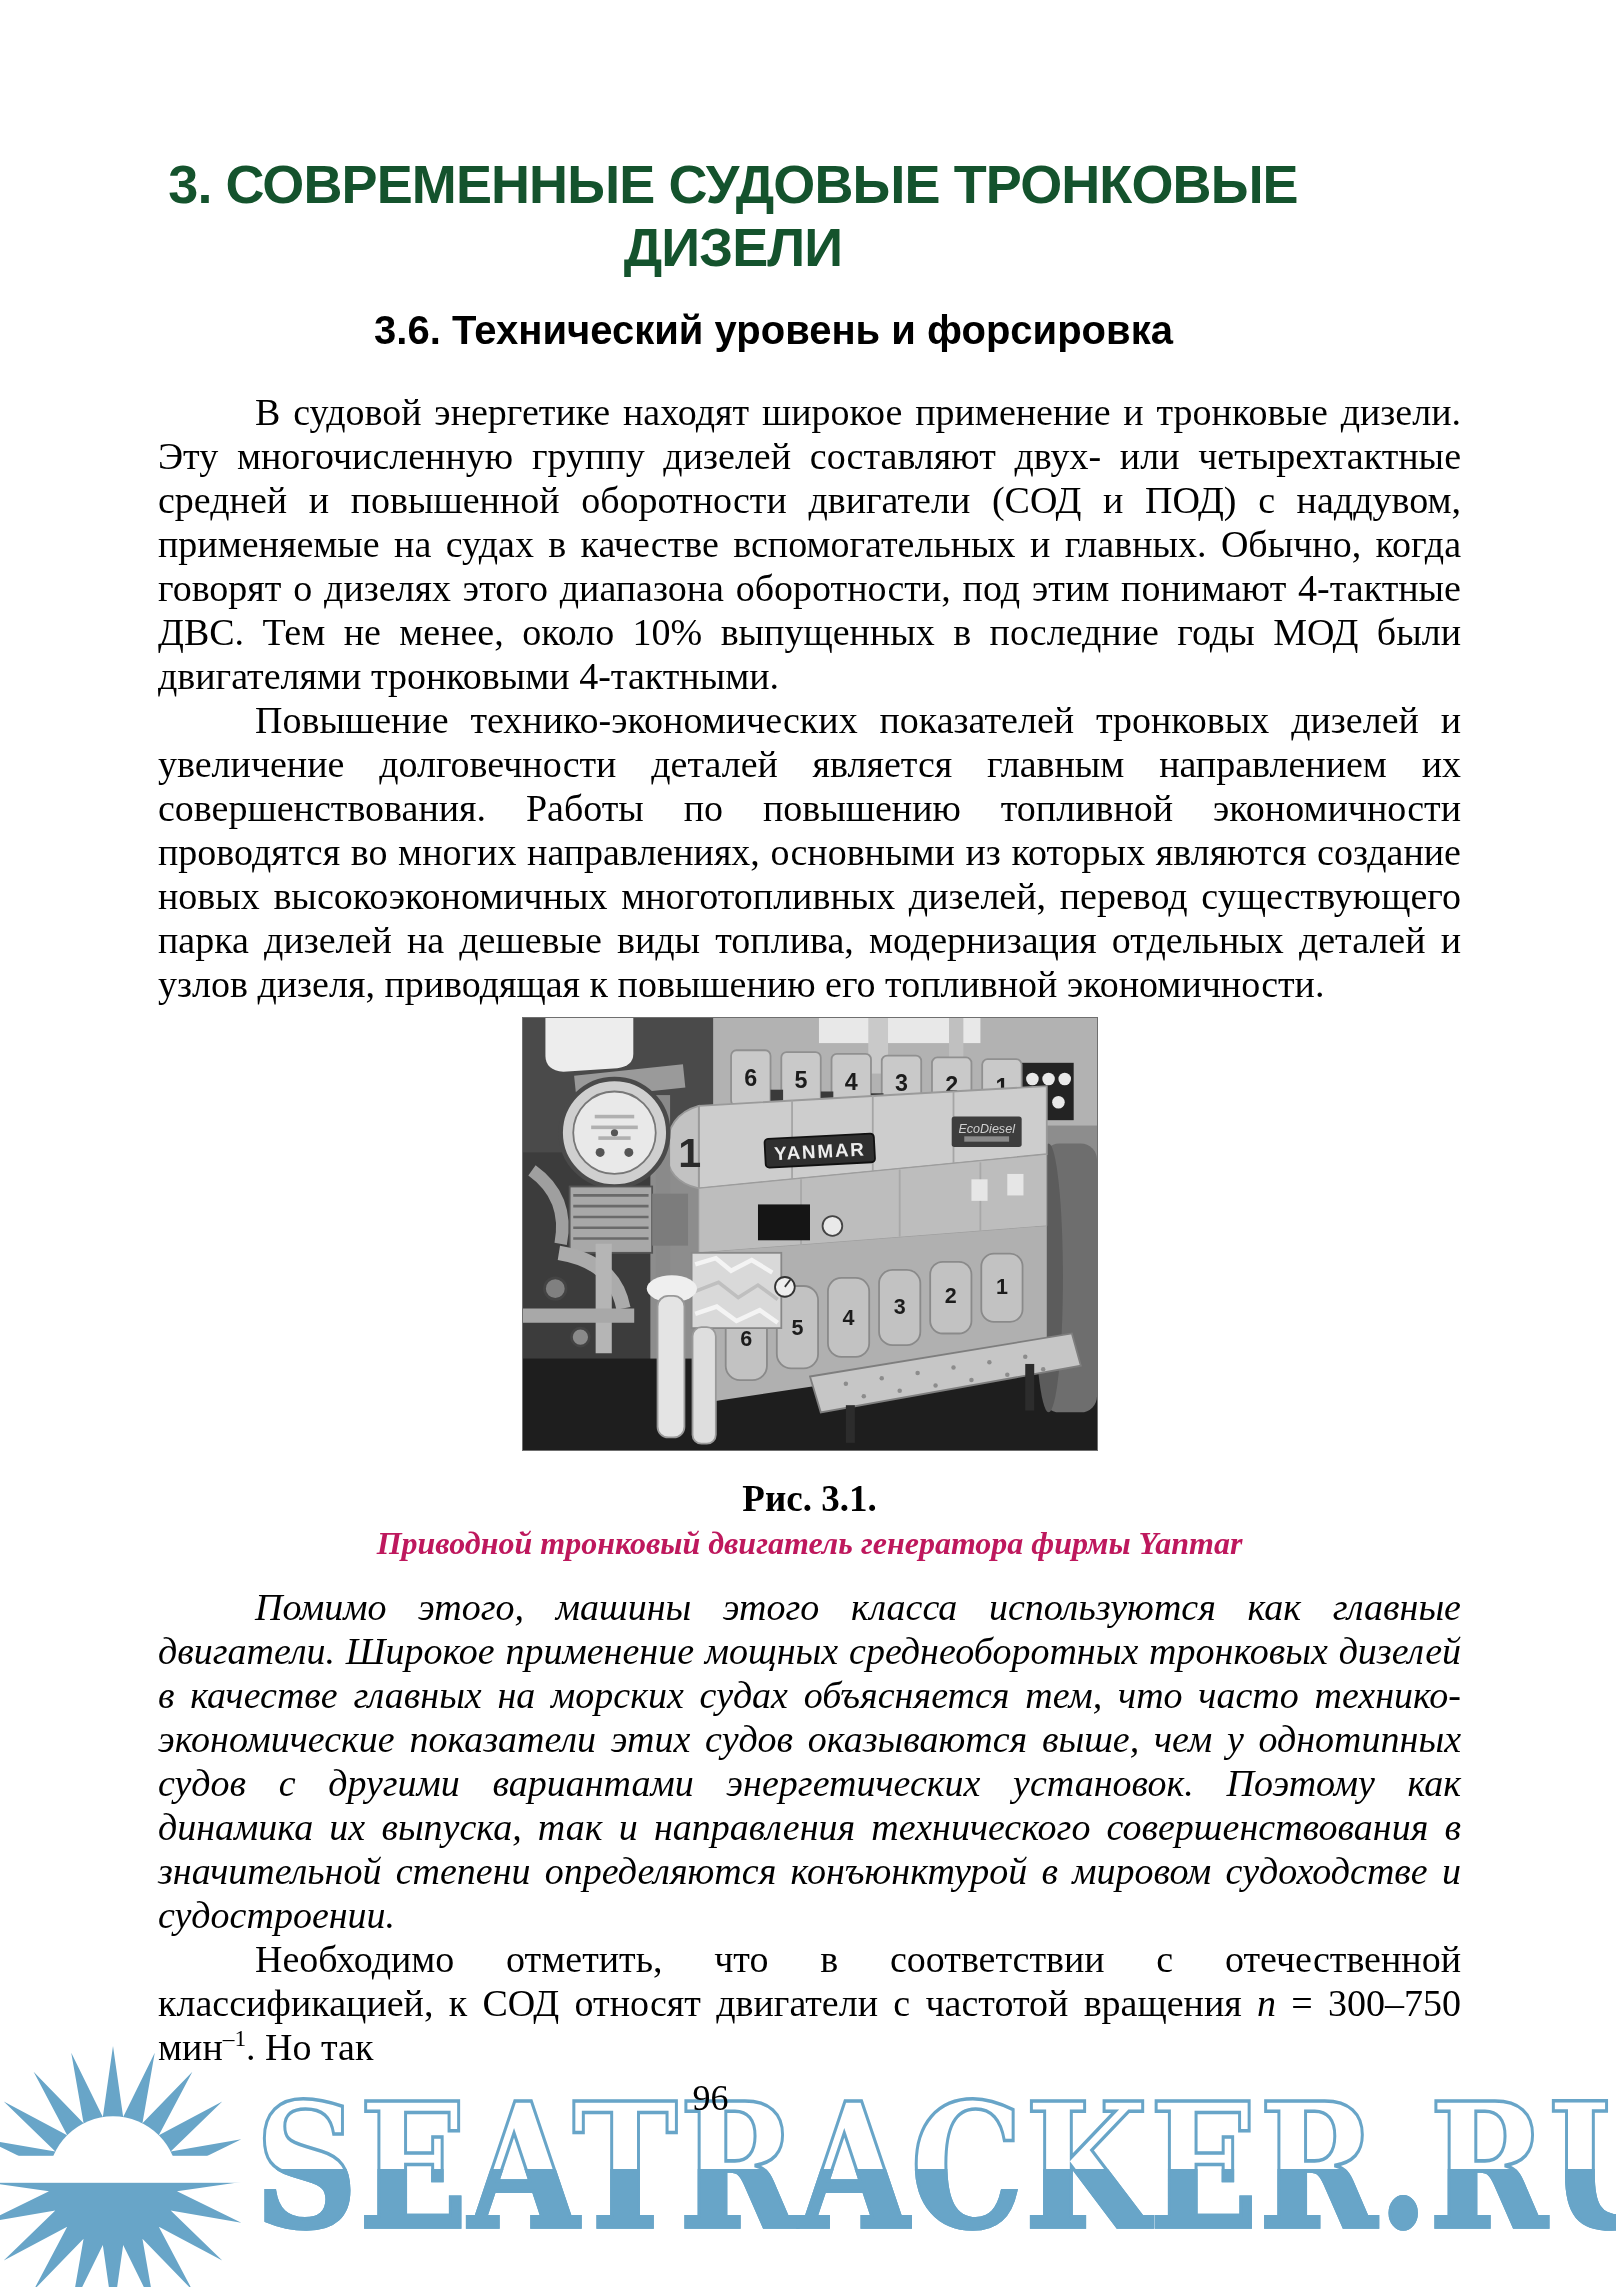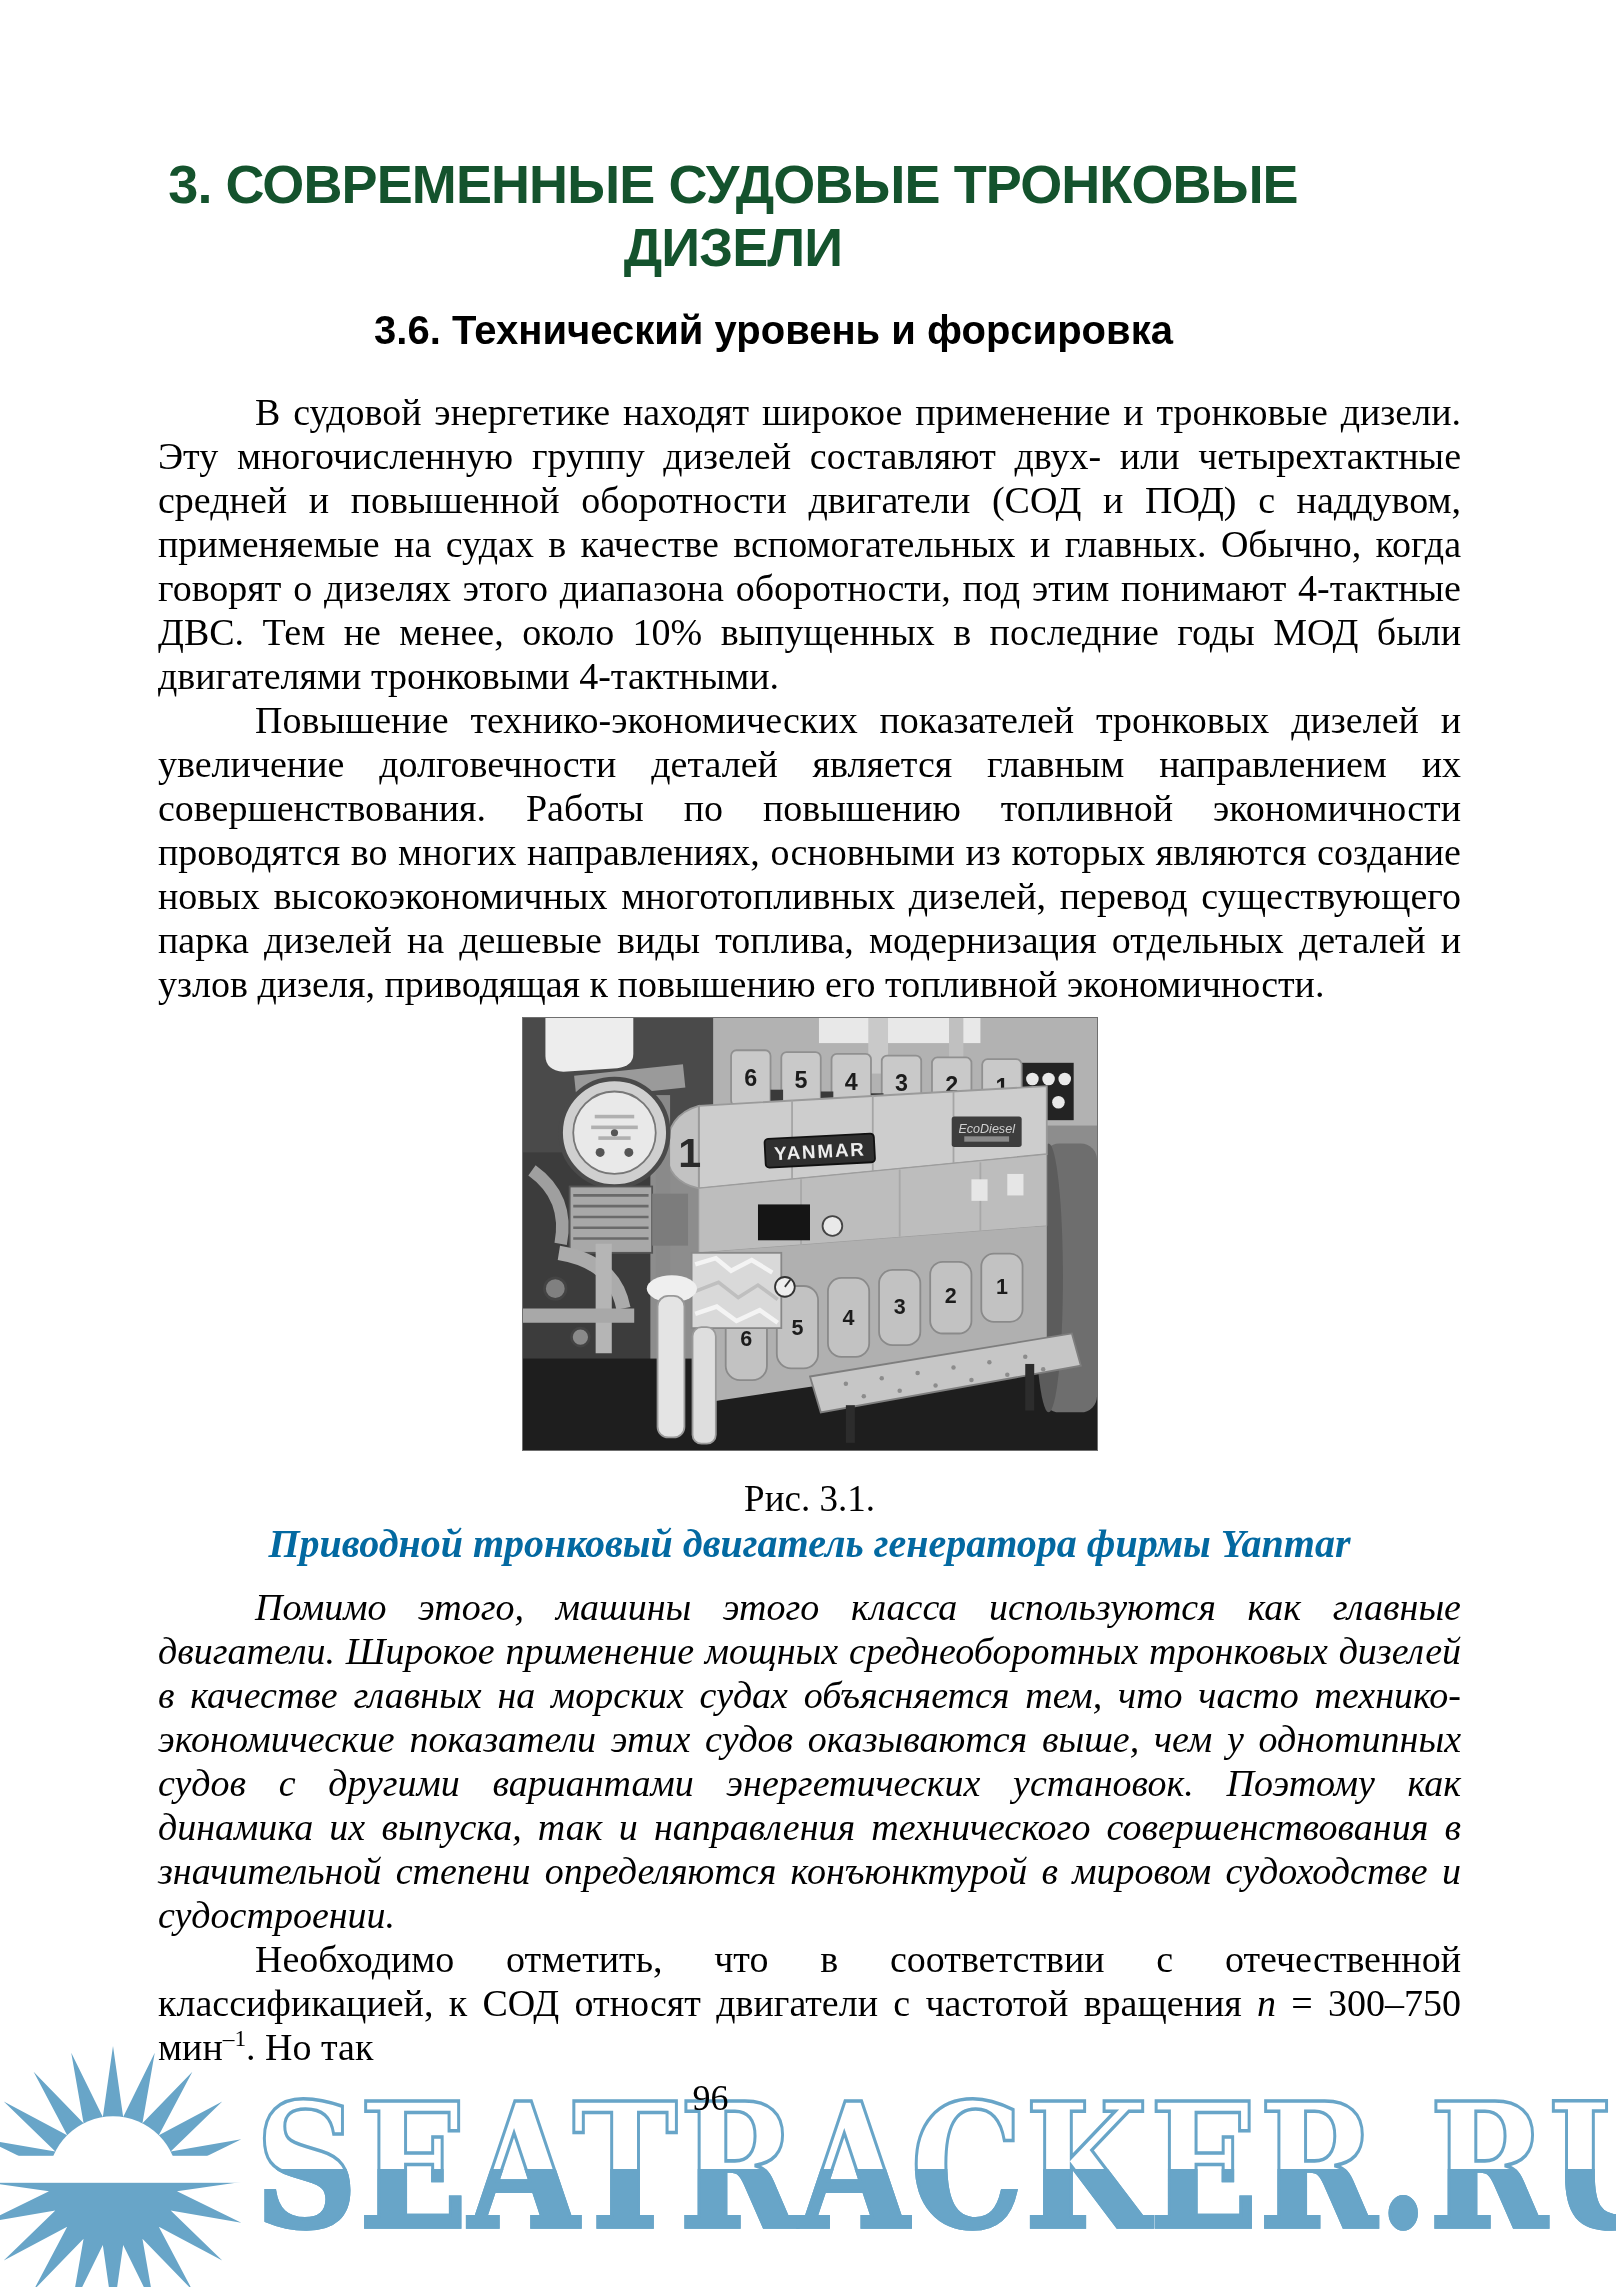--- a/index.html
+++ b/index.html
@@ -34,25 +34,25 @@
     margin:0;font-size:38px;line-height:44px;text-align:justify;
     text-indent:97px;color:#000;
   }
   .body-par.first{margin-top:36px;}
   .fig{margin:10.8px 0 0 0;text-align:center;}
   .fig-photo{
     display:inline-block;width:576px;height:434px;line-height:0;
     border:0.9px solid #6f6f6f;box-sizing:border-box;
   }
   .fig-cap-label{
-    margin:23.4px 0 0 0;text-align:center;font-weight:400;font-size:37px;line-height:43px;color:#000;
+    margin:23.4px 0 0 0;text-align:center;font-weight:700;font-size:37px;line-height:43px;color:#000;
   }
   .fig-cap-text{
     margin:1.8px 0 0 0;text-align:center;font-weight:700;font-style:italic;
-    font-size:40px;line-height:43px;color:#0369a1;
+    font-size:32px;line-height:43px;color:#be185d;
   }
   .par-after-fig{margin-top:20px;font-style:italic;}
   .formula-var{font-style:italic;}
   sup.formula-sup{font-size:23.4px;vertical-align:super;line-height:0;}
   .page-number{
     margin:9px 198px 0 0;text-align:center;font-size:36px;line-height:41px;color:#000;
   }
   svg text{font-family:"Liberation Sans", sans-serif;}
 </style>
 </head>

